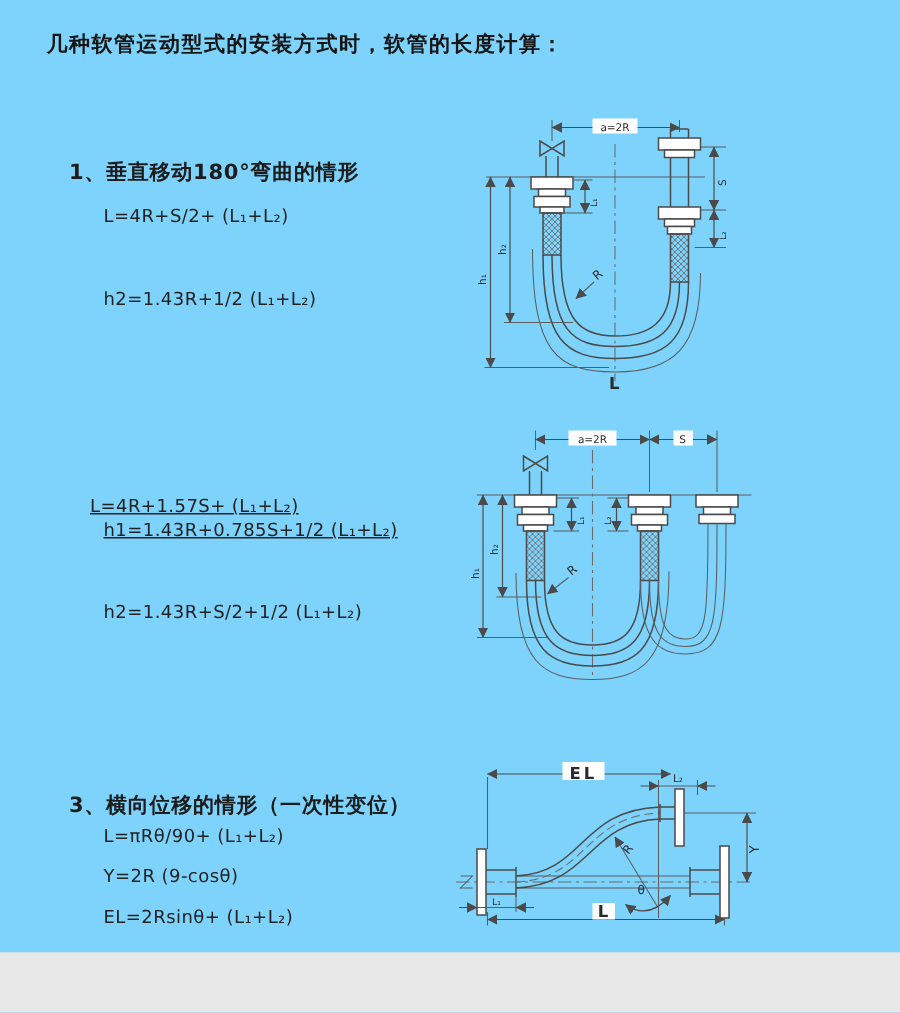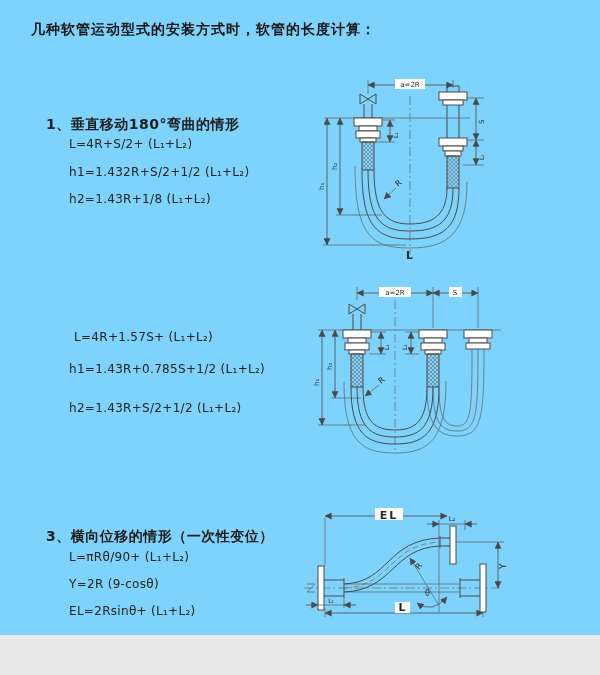--- a/index.html
+++ b/index.html
@@ -36,27 +36,26 @@
         <path d="M0,0 L10,5 L0,10 Z" fill="#4a4a4a"></path>
       </marker>
       <pattern id="braid" width="4" height="4" patternUnits="userSpaceOnUse">
         <path d="M0,4 L4,0 M0,0 L4,4" stroke="#6f6f6f" stroke-width="0.6"></path>
       </pattern>
     </defs>
   </svg>
 
   <div class="abs title" style="left:31px;top:21px;">几种软管运动型式的安装方式时，软管的长度计算：</div>
 
-  <div class="abs heading" style="left:46px;top:116px;">1、垂直移动180°弯曲的情形</div>
+  <div class="abs heading" style="left:46px;top:106px;">1、垂直移动180°弯曲的情形</div>
   <div class="abs formula" style="left:69px;top:137px;">L=4R+S/2+ (L₁+L₂)</div>
-  <div class="abs formula" style="left:69px;top:165px;">h1=1.432R+S/2+1/2 (L₁+L₂)</div>
-  <div class="abs formula" style="left:69px;top:192px;">h2=1.43R+1/8 (L₁+L₂)</div>
-
-  <div class="abs formula" style="left:74px;top:330px;">L=4R+1.57S+ (L₁+L₂)</div>
-  <div class="abs formula" style="left:69px;top:362px;">h1=1.43R+0.785S+1/2 (L₁+L₂)</div>
+  <div class="abs formula" style="left:69px;top:192px;">h2=1.43R+1/2 (L₁+L₂)</div>
+
+  <div class="abs formula" style="left:60px;top:330px;text-decoration:underline;">L=4R+1.57S+ (L₁+L₂)</div>
+  <div class="abs formula" style="left:69px;top:346px;text-decoration:underline;">h1=1.43R+0.785S+1/2 (L₁+L₂)</div>
   <div class="abs formula" style="left:69px;top:401px;">h2=1.43R+S/2+1/2 (L₁+L₂)</div>
 
   <div class="abs heading" style="left:46px;top:528px;">3、横向位移的情形（一次性变位）</div>
   <div class="abs formula" style="left:69px;top:550px;">L=πRθ/90+ (L₁+L₂)</div>
   <div class="abs formula" style="left:69px;top:577px;">Y=2R (9-cosθ)</div>
   <div class="abs formula" style="left:69px;top:604px;">EL=2Rsinθ+ (L₁+L₂)</div>
 
   <svg style="left:310px;top:68px;" width="280" height="195" viewBox="0 0 280 195">
 
     <line class="d-thin" x1="14" y1="50" x2="160" y2="50"></line>

